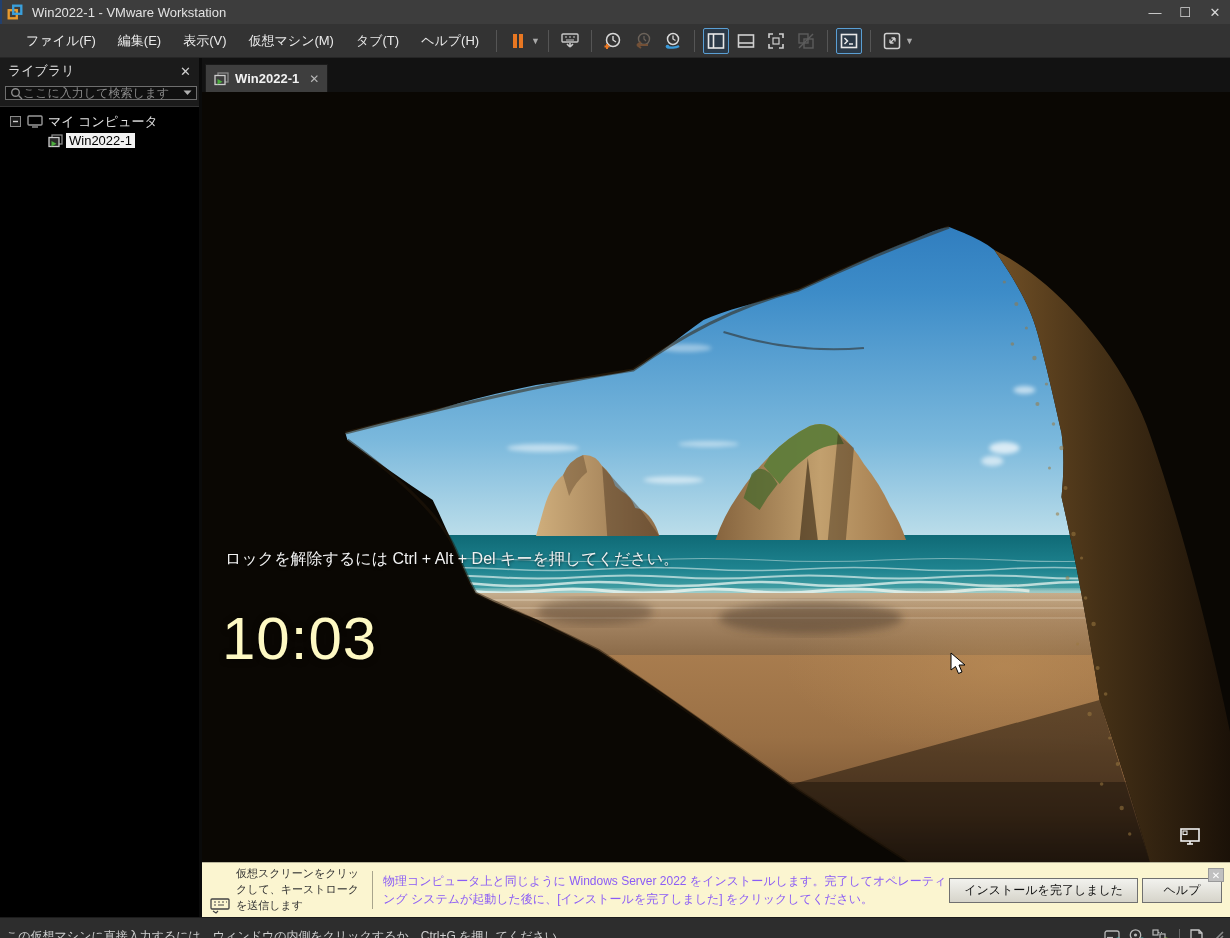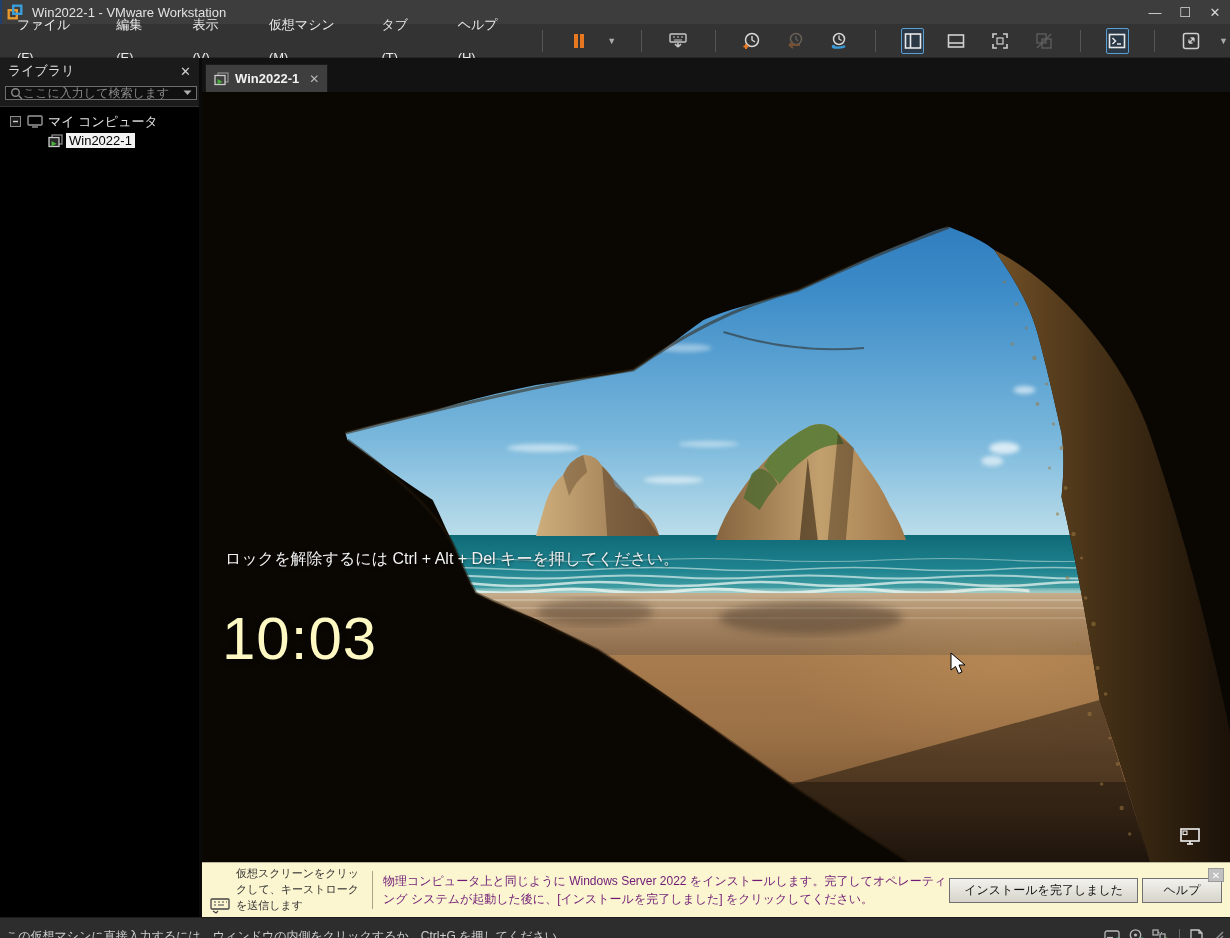--- a/index.html
+++ b/index.html
@@ -9,21 +9,21 @@
   
   .titlebar { height:24px; background:#3d3d3d; display:flex; align-items:center;
     border-left:2px solid #22406e; }
   .titlebar .appicon { width:18px; height:18px; margin:0 8px 0 4px; }
   .titlebar .title { color:#e2e2e2; font-size:13px; }
   .wincontrols { margin-left:auto; display:flex; }
   .winbtn { width:30px; height:24px; color:#d8d8d8; font-size:13px; display:flex;
     align-items:center; justify-content:center; cursor:default; }
 
   .menubar { height:34px; background:#333333; display:flex; align-items:center;
-    padding-left:6px; border-bottom:1px solid #262626;gap:17px; }
+    padding-left:15px; border-bottom:1px solid #262626; }
   .menuitem { color:#eaeaea; font-size:13px; padding:0 11px; line-height:33px; }
   .tbsep { width:1px; height:22px; background:#555; margin:0 6px; }
   .tbicon { width:26px; height:26px; display:flex; align-items:center; justify-content:center;
     margin:0 2px; border:1px solid transparent; border-radius:2px; }
   .tbicon.active { border:1px solid #5a9fd4; background:#2b3947; }
   .tbchev { color:#aaa; font-size:9px; margin:0 2px 0 -2px; }
 
   
   .main { display:flex; height:859px; }
   .sidebar { width:202px; background:#1b1b1b; border-right:3px solid #0a0a0a; display:flex;
@@ -58,21 +58,21 @@
     font-weight:100; text-shadow:0 1px 5px rgba(0,0,0,.5); }
   .vm-display-icon { position:absolute; left:976px; top:735px; }
   .cursor { position:absolute; left:748px; top:560px; }
 
   
   .hintbar { height:55px; background:#fbf5d0; border-top:1px solid #b8b49a; display:flex;
     align-items:center; padding:0 8px; position:relative; }
   .hint-left { width:152px; display:flex; align-items:flex-end; gap:6px; color:#333;
     font-size:11px; line-height:1.45; }
   .hint-div { width:1px; height:38px; background:#a8a48c; margin:0 10px; }
-  .hint-msg { flex:1; color:#701a75; font-size:12px; line-height:1.5; max-width:600px; }
+  .hint-msg { flex:1; color:#8b5cf6; font-size:12px; line-height:1.5; max-width:600px; }
   .hint-btns { display:flex; gap:4px; margin-left:auto; }
   .hint-btn { background:linear-gradient(#f2f2ee,#d6d4ca); border:1px solid #707070;
     font-size:12px; color:#111; padding:3px 14px; min-width:80px; text-align:center; }
   .hint-close { position:absolute; right:6px; top:5px; width:16px; height:14px; background:#c0c0c0;
     border:1px solid #9a9a9a; color:#fff; font-size:10px; font-weight:bold; display:flex;
     align-items:center; justify-content:center; }
 
   
   .statusbar { height:37px; background:#2d2d2d; border-top:1px solid #1c1c1c; display:flex;
     align-items:center; padding:0 6px; }

